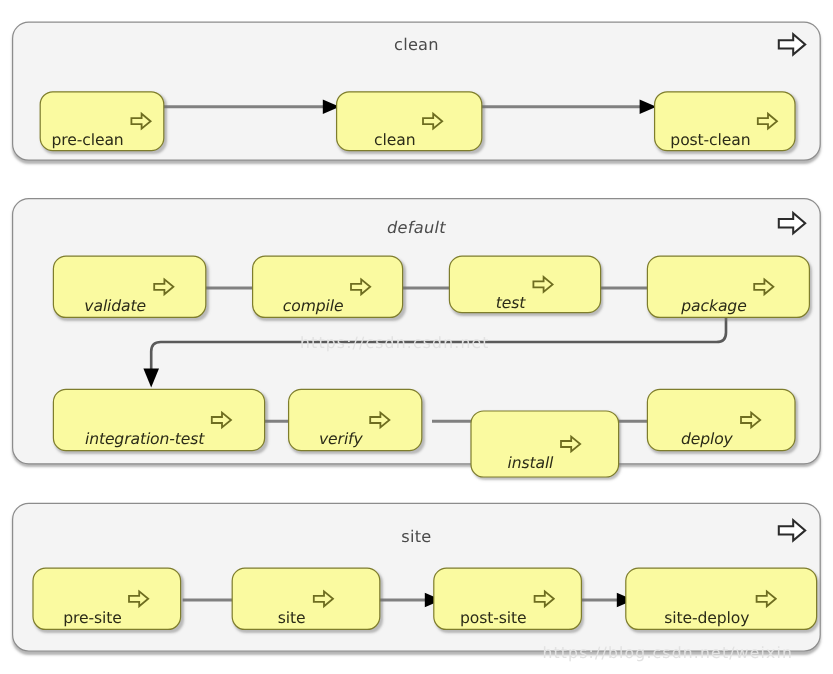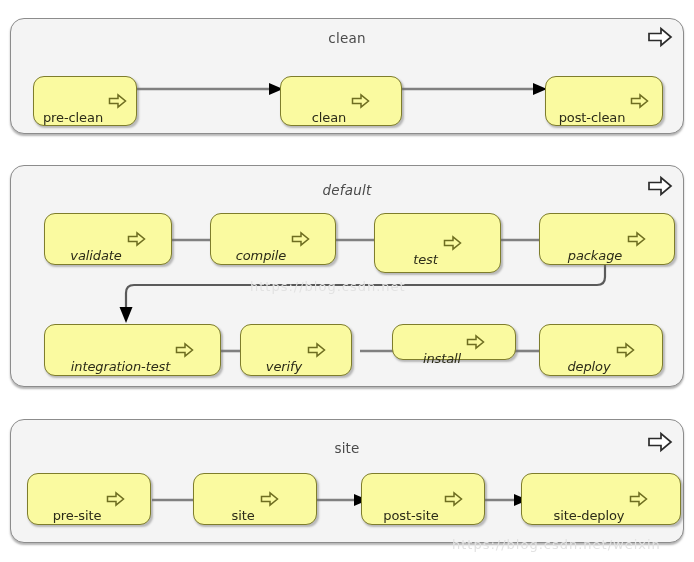--- a/index.html
+++ b/index.html
@@ -210,21 +210,21 @@
       </span>
     </div>
     <div class="phase" style="left:199px; top:47px; width:126px; height:52px;">
       <span class="phase-label">compile</span>
       <span class="phase-arrow">
         <svg viewBox="0 0 19 16" width="19" height="16">
           <path d="M1.5 5.5 H10 V1.8 L17.5 8 L10 14.2 V10.5 H1.5 Z" fill="#fafaa0" stroke="#6e6d20" stroke-width="1.5" stroke-linejoin="miter"></path>
         </svg>
       </span>
     </div>
-    <div class="phase" style="left:363px; top:47px; width:127px; height:60px;">
+    <div class="phase" style="left:363px; top:47px; width:127px; height:48px;">
       <span class="phase-label">test</span>
       <span class="phase-arrow">
         <svg viewBox="0 0 19 16" width="19" height="16">
           <path d="M1.5 5.5 H10 V1.8 L17.5 8 L10 14.2 V10.5 H1.5 Z" fill="#fafaa0" stroke="#6e6d20" stroke-width="1.5" stroke-linejoin="miter"></path>
         </svg>
       </span>
     </div>
     <div class="phase" style="left:528px; top:47px; width:136px; height:52px;">
       <span class="phase-label">package</span>
       <span class="phase-arrow">
@@ -243,21 +243,21 @@
       </span>
     </div>
     <div class="phase" style="left:229px; top:158px; width:112px; height:52px;">
       <span class="phase-label">verify</span>
       <span class="phase-arrow">
         <svg viewBox="0 0 19 16" width="19" height="16">
           <path d="M1.5 5.5 H10 V1.8 L17.5 8 L10 14.2 V10.5 H1.5 Z" fill="#fafaa0" stroke="#6e6d20" stroke-width="1.5" stroke-linejoin="miter"></path>
         </svg>
       </span>
     </div>
-    <div class="phase" style="left:381px; top:158px; width:124px; height:36px;">
+    <div class="phase" style="left:381px; top:176px; width:124px; height:56px;">
       <span class="phase-label">install</span>
       <span class="phase-arrow">
         <svg viewBox="0 0 19 16" width="19" height="16">
           <path d="M1.5 5.5 H10 V1.8 L17.5 8 L10 14.2 V10.5 H1.5 Z" fill="#fafaa0" stroke="#6e6d20" stroke-width="1.5" stroke-linejoin="miter"></path>
         </svg>
       </span>
     </div>
     <div class="phase" style="left:528px; top:158px; width:124px; height:52px;">
       <span class="phase-label">deploy</span>
       <span class="phase-arrow">
@@ -323,16 +323,16 @@
     <div class="phase" style="left:510px; top:53px; width:160px; height:52px;">
       <span class="phase-label">site-deploy</span>
       <span class="phase-arrow">
         <svg viewBox="0 0 19 16" width="19" height="16">
           <path d="M1.5 5.5 H10 V1.8 L17.5 8 L10 14.2 V10.5 H1.5 Z" fill="#fafaa0" stroke="#6e6d20" stroke-width="1.5" stroke-linejoin="miter"></path>
         </svg>
       </span>
     </div>
   </div>
 
-  <div class="watermark wm-faded" style="left:250px; top:279px;">https://blog.csdn.net</div>
+  <div class="watermark wm-faded" style="left:250px; top:279px;">https://csdn.csdn.net</div>
   <div class="watermark wm-faded" style="left:452px; top:537px;">https://blog.csdn.net/weixin</div>
 
 </div>
 
 </body></html>

